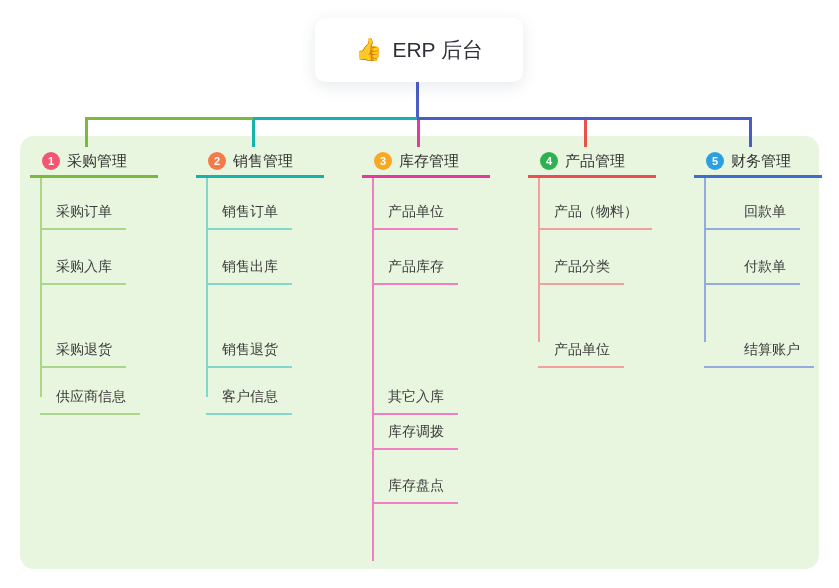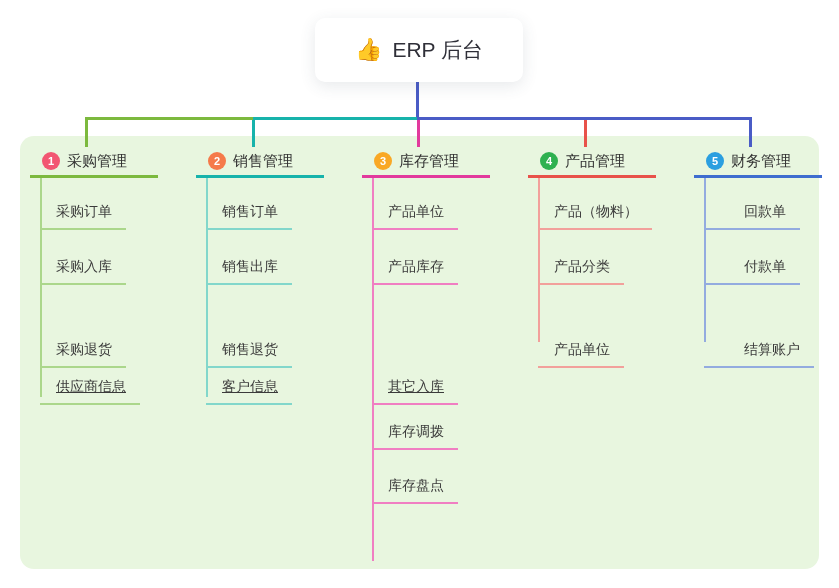--- a/index.html
+++ b/index.html
@@ -64,21 +64,21 @@
   .child{
     position:absolute;z-index:3;display:flex;align-items:flex-end;
     padding:0 14px 7px 16px;border-bottom:2px solid;
     font-size:14px;color:#3b3b3b;white-space:nowrap;width:max-content;height:24px;
   }
   .c0{left:40px;border-color:#abd78b;}
   .c1{left:206px;border-color:#82d7cb;}
   .c2{left:372px;border-color:#f07ec2;}
   .c3{left:538px;border-color:#f2a09b;}
   .c4{left:704px;border-color:#93abdf;padding-left:40px;}
-  .r0{top:197px;}.r1{top:252px;}.r2{top:307px;margin-top:28px;}.r3{top:372px;text-decoration:underline;}
+  .r0{top:197px;}.r1{top:252px;}.r2{top:307px;margin-top:28px;}.r3{top:382px;}
   .r4{top:417px;text-align:center;}.r5{top:471px;}.r6{top:526px;}
 </style>
 </head>
 <body>
 
 <div class="canvas">
 
   <div class="panel"></div>
 
   <div class="line root-drop"></div>

